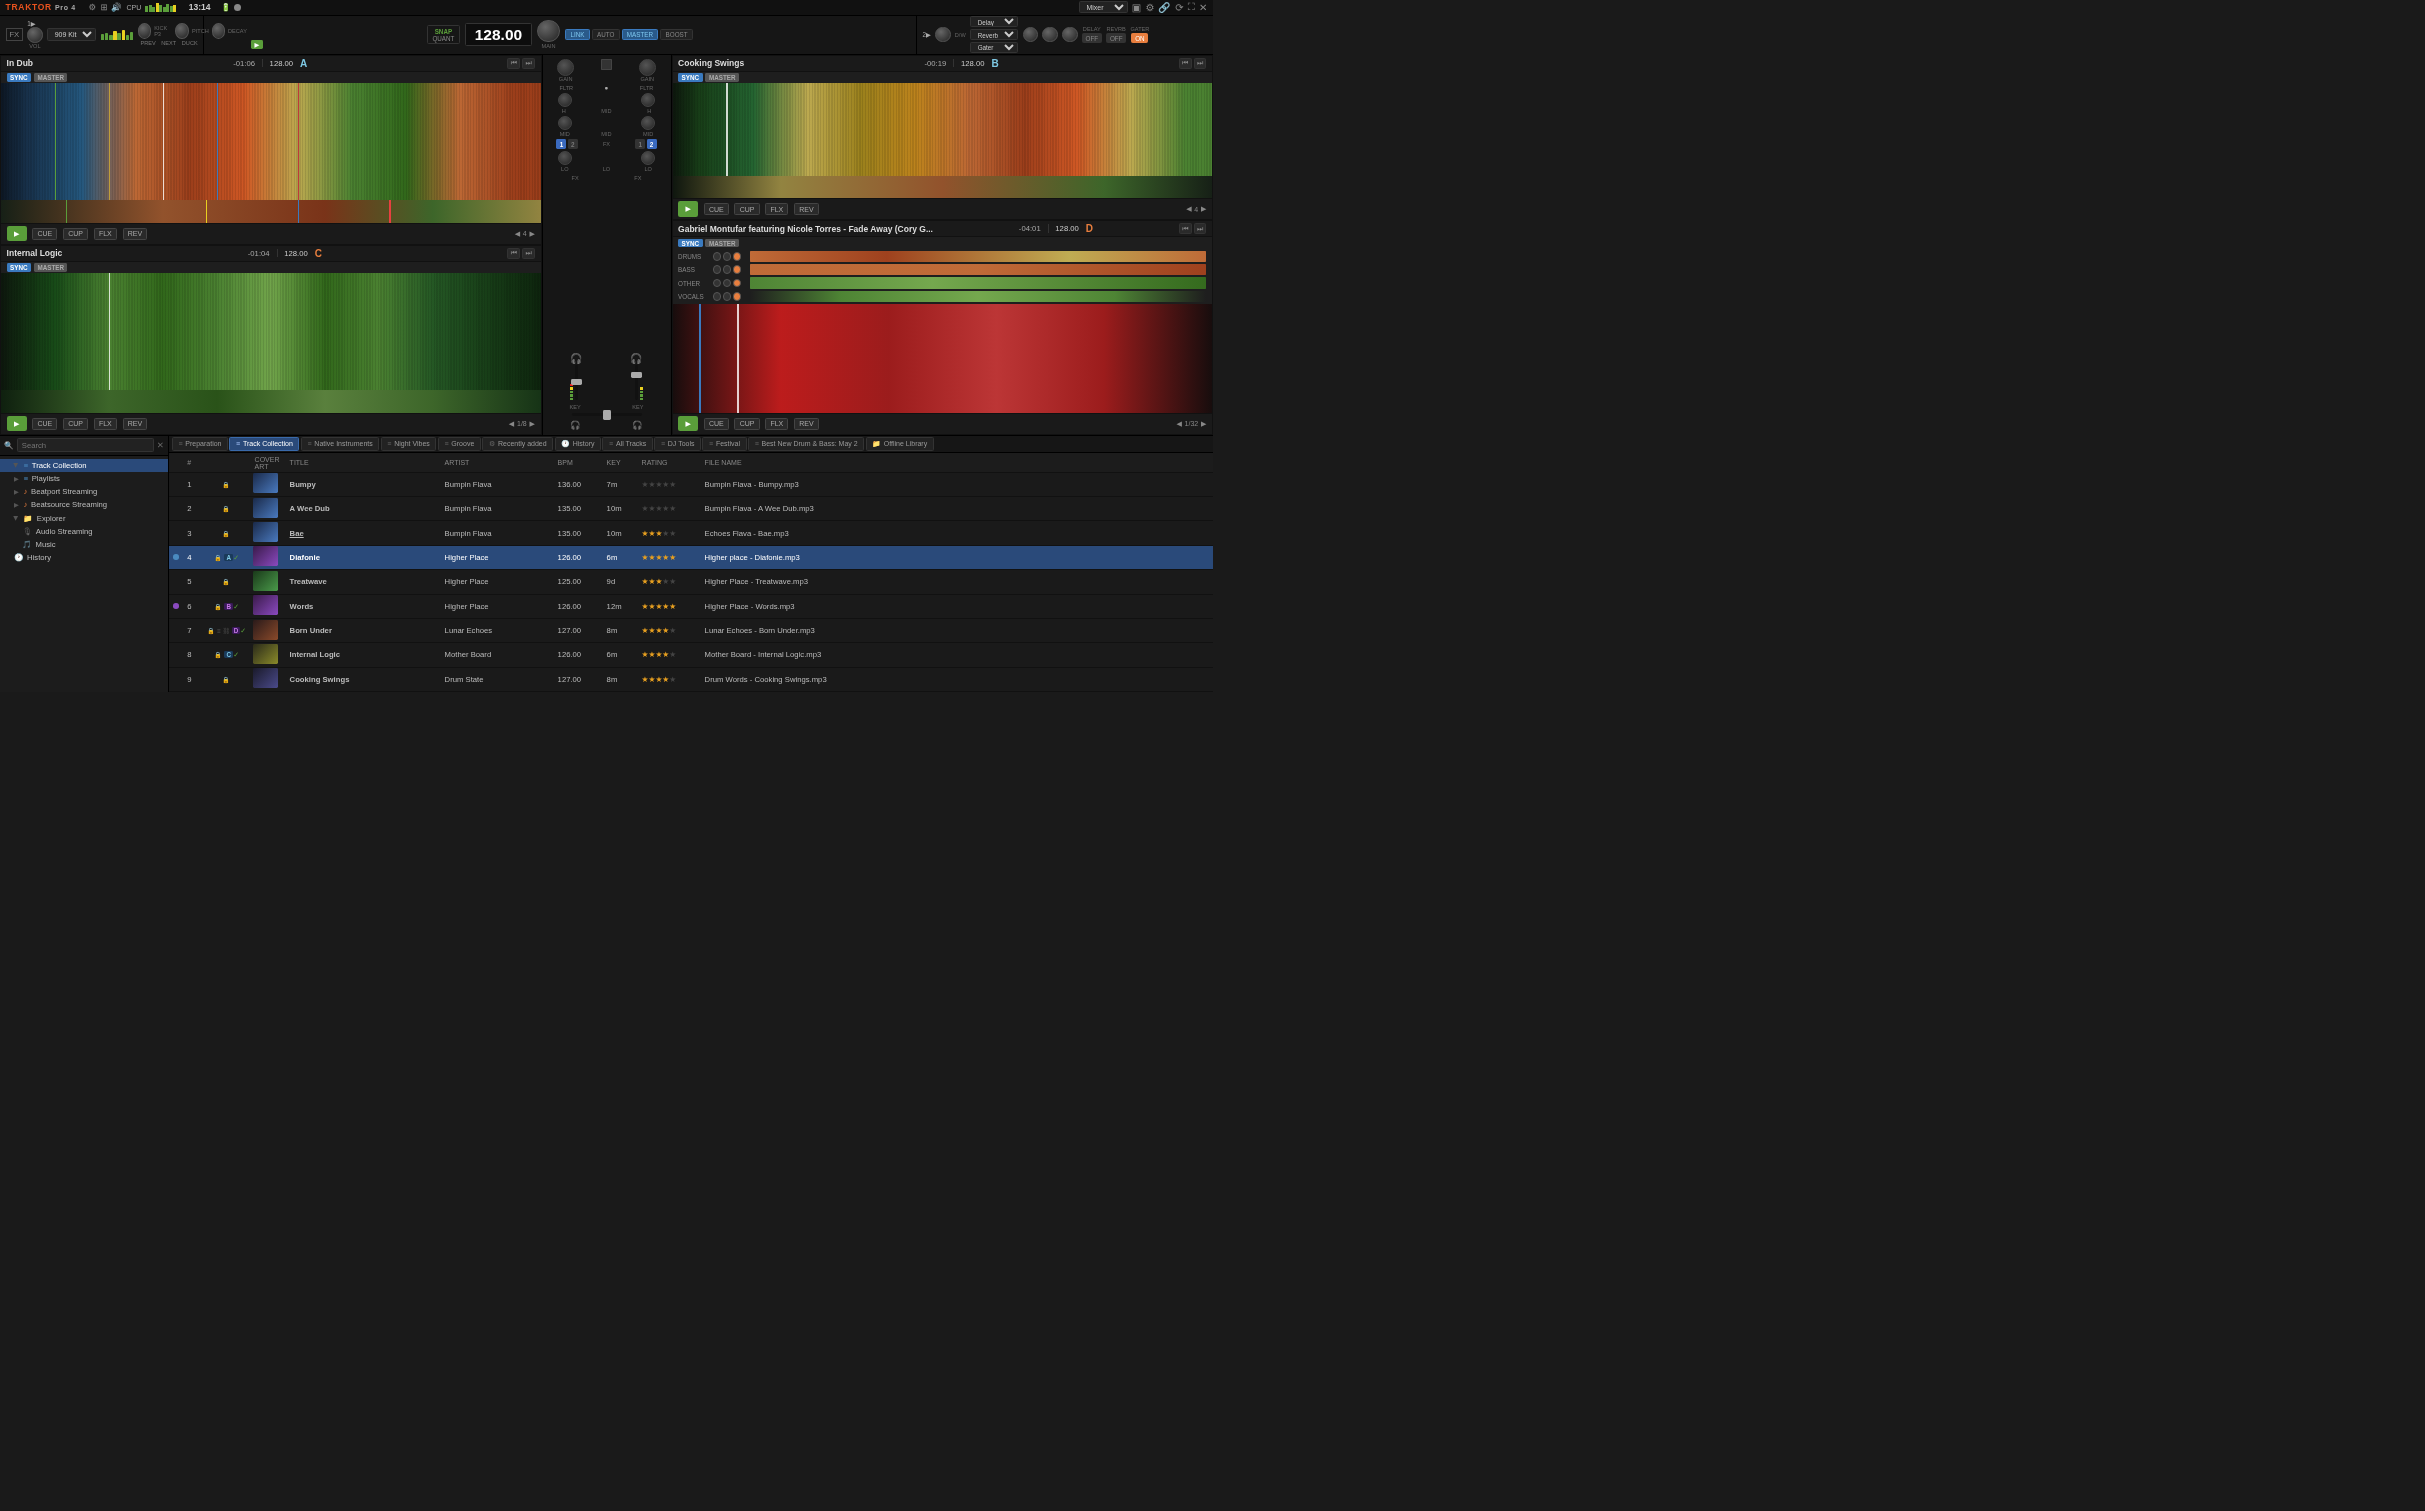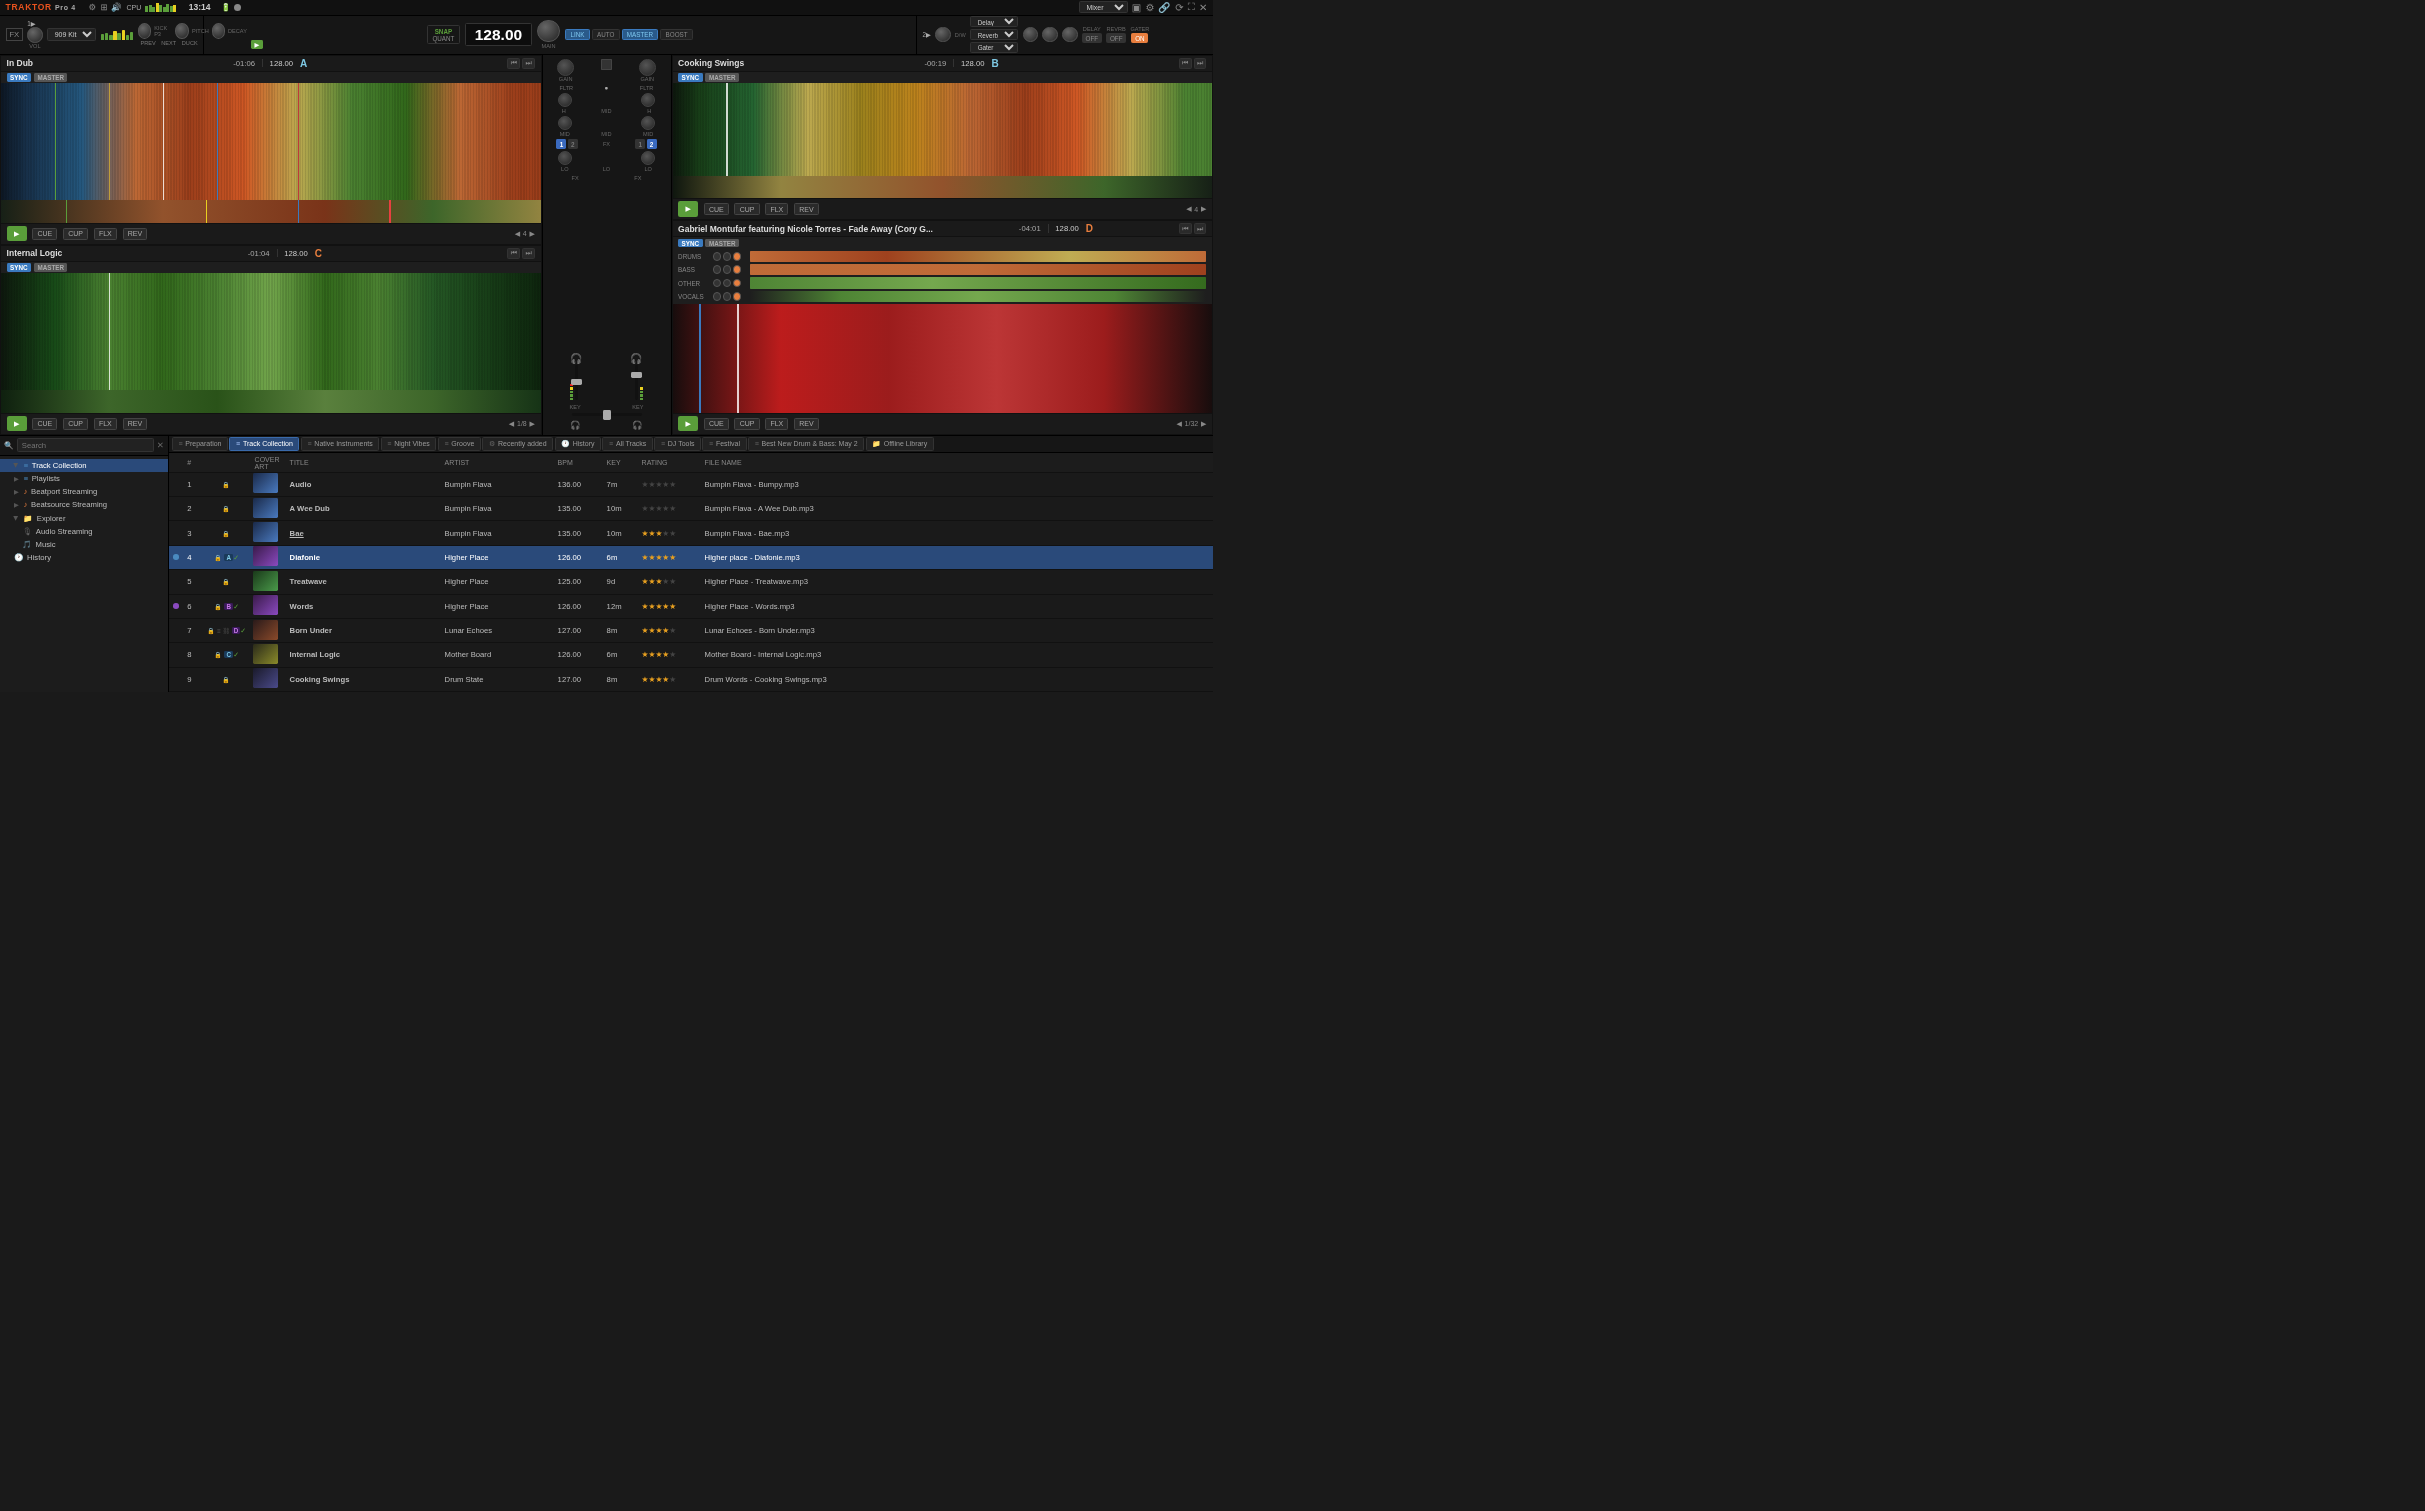--- a/index.html
+++ b/index.html
@@ -1334,21 +1334,21 @@
         <tr>
     <td style="width:11.3px; text-align:center;"></td>
     <td class="track-num">1</td>
     <td style="text-align:center; width:42px;">
       <span class="lock-icon">🔒</span>
       
     </td>
     <td style="padding:0.7px 2.8px;">
       <div style="width:25px; height:20px; background:linear-gradient(135deg, #1a2a4a, #4a7abf); border-radius:1.4px; display:inline-block;"></div>
     </td>
-    <td class="track-title" style="cursor:pointer;">Audio</td>
+    <td class="track-title" style="cursor:pointer;">Bumpy</td>
     <td class="track-artist">Bumpin Flava</td>
     <td class="track-bpm">136.00</td>
     <td class="track-key">7m</td>
     <td class="star-rating"><span class="" style="color:#444;">★</span><span class="" style="color:#444;">★</span><span class="" style="color:#444;">★</span><span class="" style="color:#444;">★</span><span class="" style="color:#444;">★</span></td>
     <td class="track-filename">Bumpin Flava - Bumpy.mp3</td>
   </tr>
             <tr>
     <td style="width:11.3px; text-align:center;"></td>
     <td class="track-num">2</td>
     <td style="text-align:center; width:42px;">
@@ -1373,21 +1373,21 @@
       
     </td>
     <td style="padding:0.7px 2.8px;">
       <div style="width:25px; height:20px; background:linear-gradient(135deg, #1a2a4a, #4a7abf); border-radius:1.4px; display:inline-block;"></div>
     </td>
     <td class="track-title" style="cursor:pointer;text-decoration:underline;">Bae</td>
     <td class="track-artist">Bumpin Flava</td>
     <td class="track-bpm">135.00</td>
     <td class="track-key">10m</td>
     <td class="star-rating"><span class="star-filled" style="color:#e8a020;">★</span><span class="star-filled" style="color:#e8a020;">★</span><span class="star-filled" style="color:#e8a020;">★</span><span class="" style="color:#444;">★</span><span class="" style="color:#444;">★</span></td>
-    <td class="track-filename">Bumpin Flava - Bae.mp3</td>
+    <td class="track-filename">Echoes Flava - Bae.mp3</td>
   </tr>
             <tr class="highlighted">
     <td style="width:11.3px; text-align:center;"><span class="dot-indicator dot-blue"></span></td>
     <td class="track-num">4</td>
     <td style="text-align:center; width:42px;">
       <span class="lock-icon">🔒</span>
       <span class="badge-a">A</span><span class="checkmark">✓</span>
     </td>
     <td style="padding:0.7px 2.8px;">
       <div style="width:25px; height:20px; background:linear-gradient(135deg, #3a1a4a, #8a4abf); border-radius:1.4px; display:inline-block;"></div>

